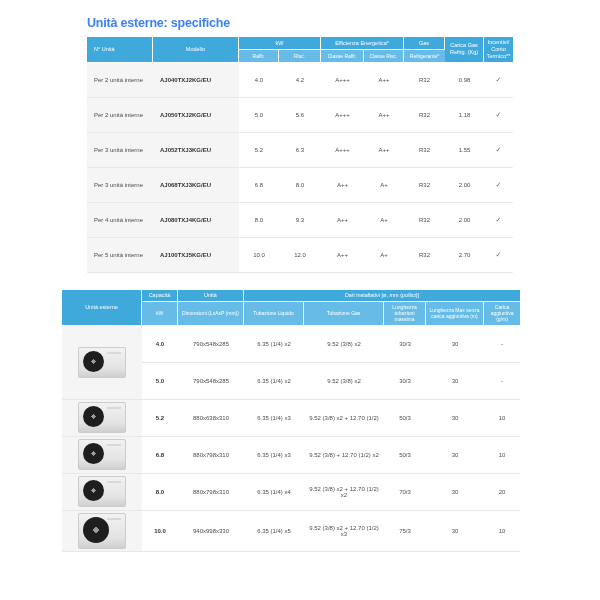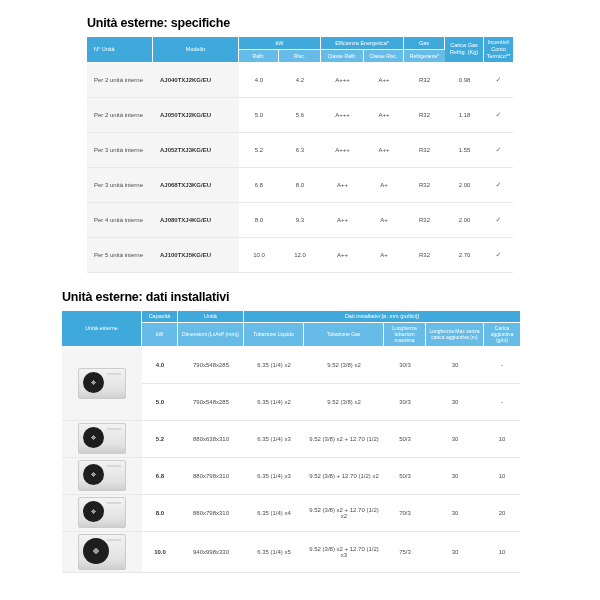--- a/index.html
+++ b/index.html
@@ -2,21 +2,21 @@
 <html><head>
 <meta charset="utf-8">
 <style>
   html,body{margin:0;padding:0;background:#fff;}
   body{font-family:"Liberation Sans", sans-serif;-webkit-font-smoothing:antialiased;}
   .page{position:relative;width:600px;height:600px;background:#ffffff;overflow:hidden;}
 
   .section1{position:absolute;left:87px;top:16px;width:426px;}
   .section2{position:absolute;left:62px;top:290px;width:458px;}
 
-  h2.tbl-title{margin:0 0 7px 0;font-size:12.5px;font-weight:700;color:#000000;letter-spacing:-0.2px;}
+  h2.tbl-title{margin:0 0 7px 0;font-size:12.5px;font-weight:700;color:#3b82f6;letter-spacing:-0.2px;}
 
   table{border-collapse:separate;border-spacing:0;width:100%;table-layout:fixed;}
 
   thead th{
     background:#3fa9dc;color:#ffffff;font-weight:400;
     font-size:5.5px;line-height:1.25;padding:2px 2px;text-align:center;
     border-right:1px solid #ffffff;border-bottom:1px solid #ffffff;vertical-align:middle;
   }
   thead th:last-child{border-right:none;}
   thead th.sub{background:#66bce6;font-size:5px;}
@@ -145,21 +145,20 @@
           <td>A+</td>
           <td>R32</td>
           <td>2.70</td>
           <td class="check">✓</td>
         </tr>
       </tbody>
     </table>
   </div>
 
   <div class="section2">
-    <h2 class="tbl-title">Unità esterne: dati installativi</h2>
     <table class="t2">
       <colgroup>
         <col style="width:80px">
           <col style="width:36px">
           <col style="width:66px">
         <col style="width:60px">
           <col style="width:80px">
           <col style="width:42px">
         <col style="width:58px">
           <col style="width:36px">

